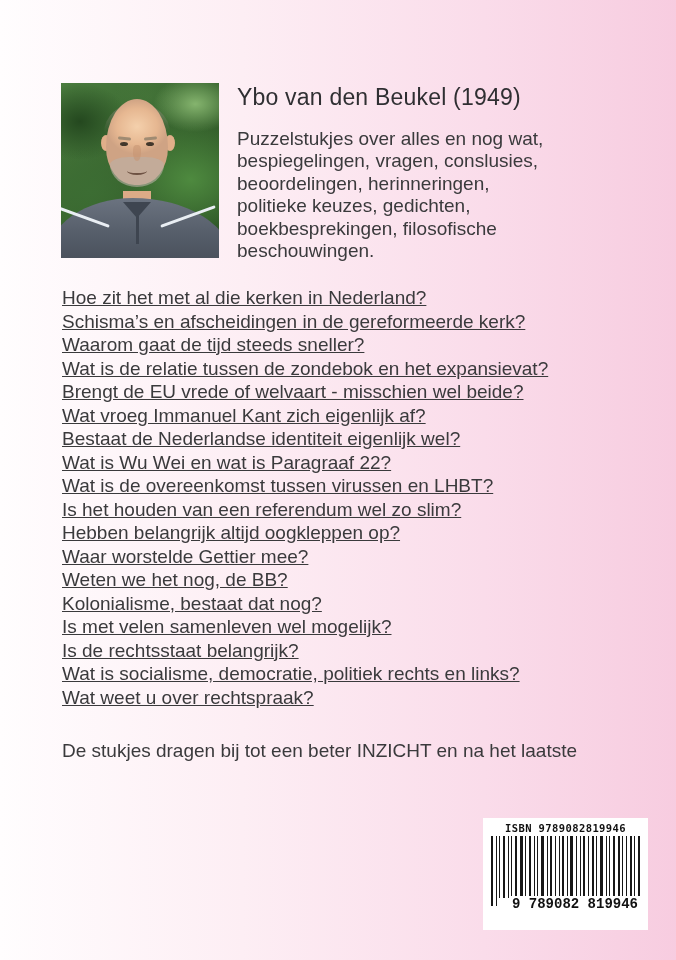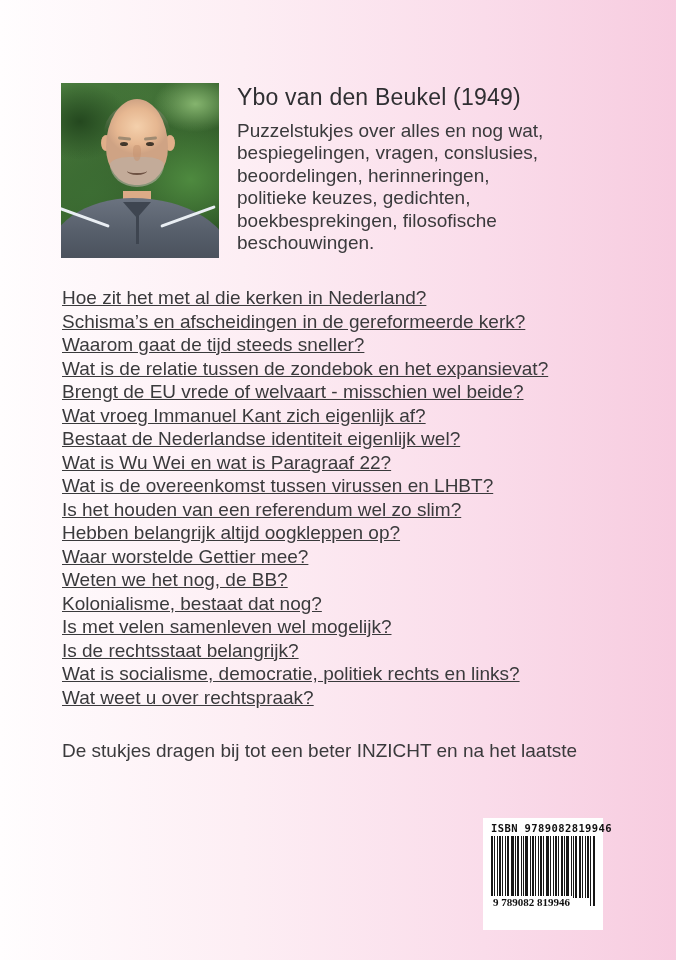--- a/index.html
+++ b/index.html
@@ -55,49 +55,49 @@
   .vneck{position:absolute;left:76px;bottom:44px;width:28px;height:16px;background:#3e4550;clip-path:polygon(0 0,100% 0,50% 100%);}
   .placket{position:absolute;left:89px;bottom:18px;width:3px;height:28px;background:#3e4550;}
   .pipe{position:absolute;width:58px;height:3px;background:#e9eef3;border-radius:2px;}
   .pipe.l{left:6px;bottom:44px;transform:rotate(20deg);}
   .pipe.r{left:112px;bottom:44px;transform:rotate(-20deg);}
   
   .title{
     position:absolute;left:237px;top:84px;
     font-size:23px;color:#2f2f32;letter-spacing:0.2px;white-space:nowrap;
   }
-  .intro{position:absolute;left:237px;top:120px;font-size:19px;line-height:22.4px;color:#3a3a3c;}
+  .intro{position:absolute;left:237px;top:128px;font-size:19px;line-height:22.4px;color:#3a3a3c;}
   .intro div{white-space:nowrap;}
   .questions{position:absolute;left:62px;top:286px;font-size:19px;line-height:23.5px;color:#3a3a3c;text-decoration:underline;}
   .questions div{white-space:nowrap;}
   .closing{position:absolute;left:62px;top:739px;font-size:19px;line-height:24px;color:#3a3a3c;}
   .closing div{white-space:nowrap;}
   
   .codes{position:absolute;left:63px;top:833px;color:#3a3a3c;font-style:italic;}
   .code-row{display:flex;align-items:baseline;margin-bottom:4px;}
   .code-label{font-size:11px;letter-spacing:0.5px;width:40px;flex:0 0 40px;}
   .code-value{font-size:19px;letter-spacing:0.3px;}
   
   .barcode-box{
-    position:absolute;left:483px;top:818px;width:120px;height:112px;
+    position:absolute;left:483px;top:818px;width:165px;height:112px;
     background:#ffffff;box-sizing:border-box;padding:4px 8px 0 8px;
   }
   .barcode-top{
     font-family:"DejaVu Sans Mono", monospace;font-weight:bold;
     font-size:10.5px;letter-spacing:0.4px;color:#111;text-align:center;white-space:nowrap;
   }
   .barcode-bars{
     margin-top:2px;height:70px;display:flex;justify-content:space-between;align-items:flex-start;
   }
   .bar{background:#171717;height:62px;}
   .bar.guard{height:70px;}
   .barcode-bottom{
-    margin-top:-10px;text-align:left;
-    font-family:Liberation Serif, serif;font-weight:bold;
-    font-size:11px;color:#111;white-space:nowrap;
+    margin-top:-10px;text-align:right;
+    font-family:Liberation Mono, monospace;font-weight:bold;
+    font-size:14px;color:#111;white-space:nowrap;
   }
   .barcode-bottom span{background:#ffffff;padding:0 2px;}
 </style>
 </head>
 <body>
 
 <div class="page">
 
   <div class="photo">
     <div class="hairfringe"></div>

